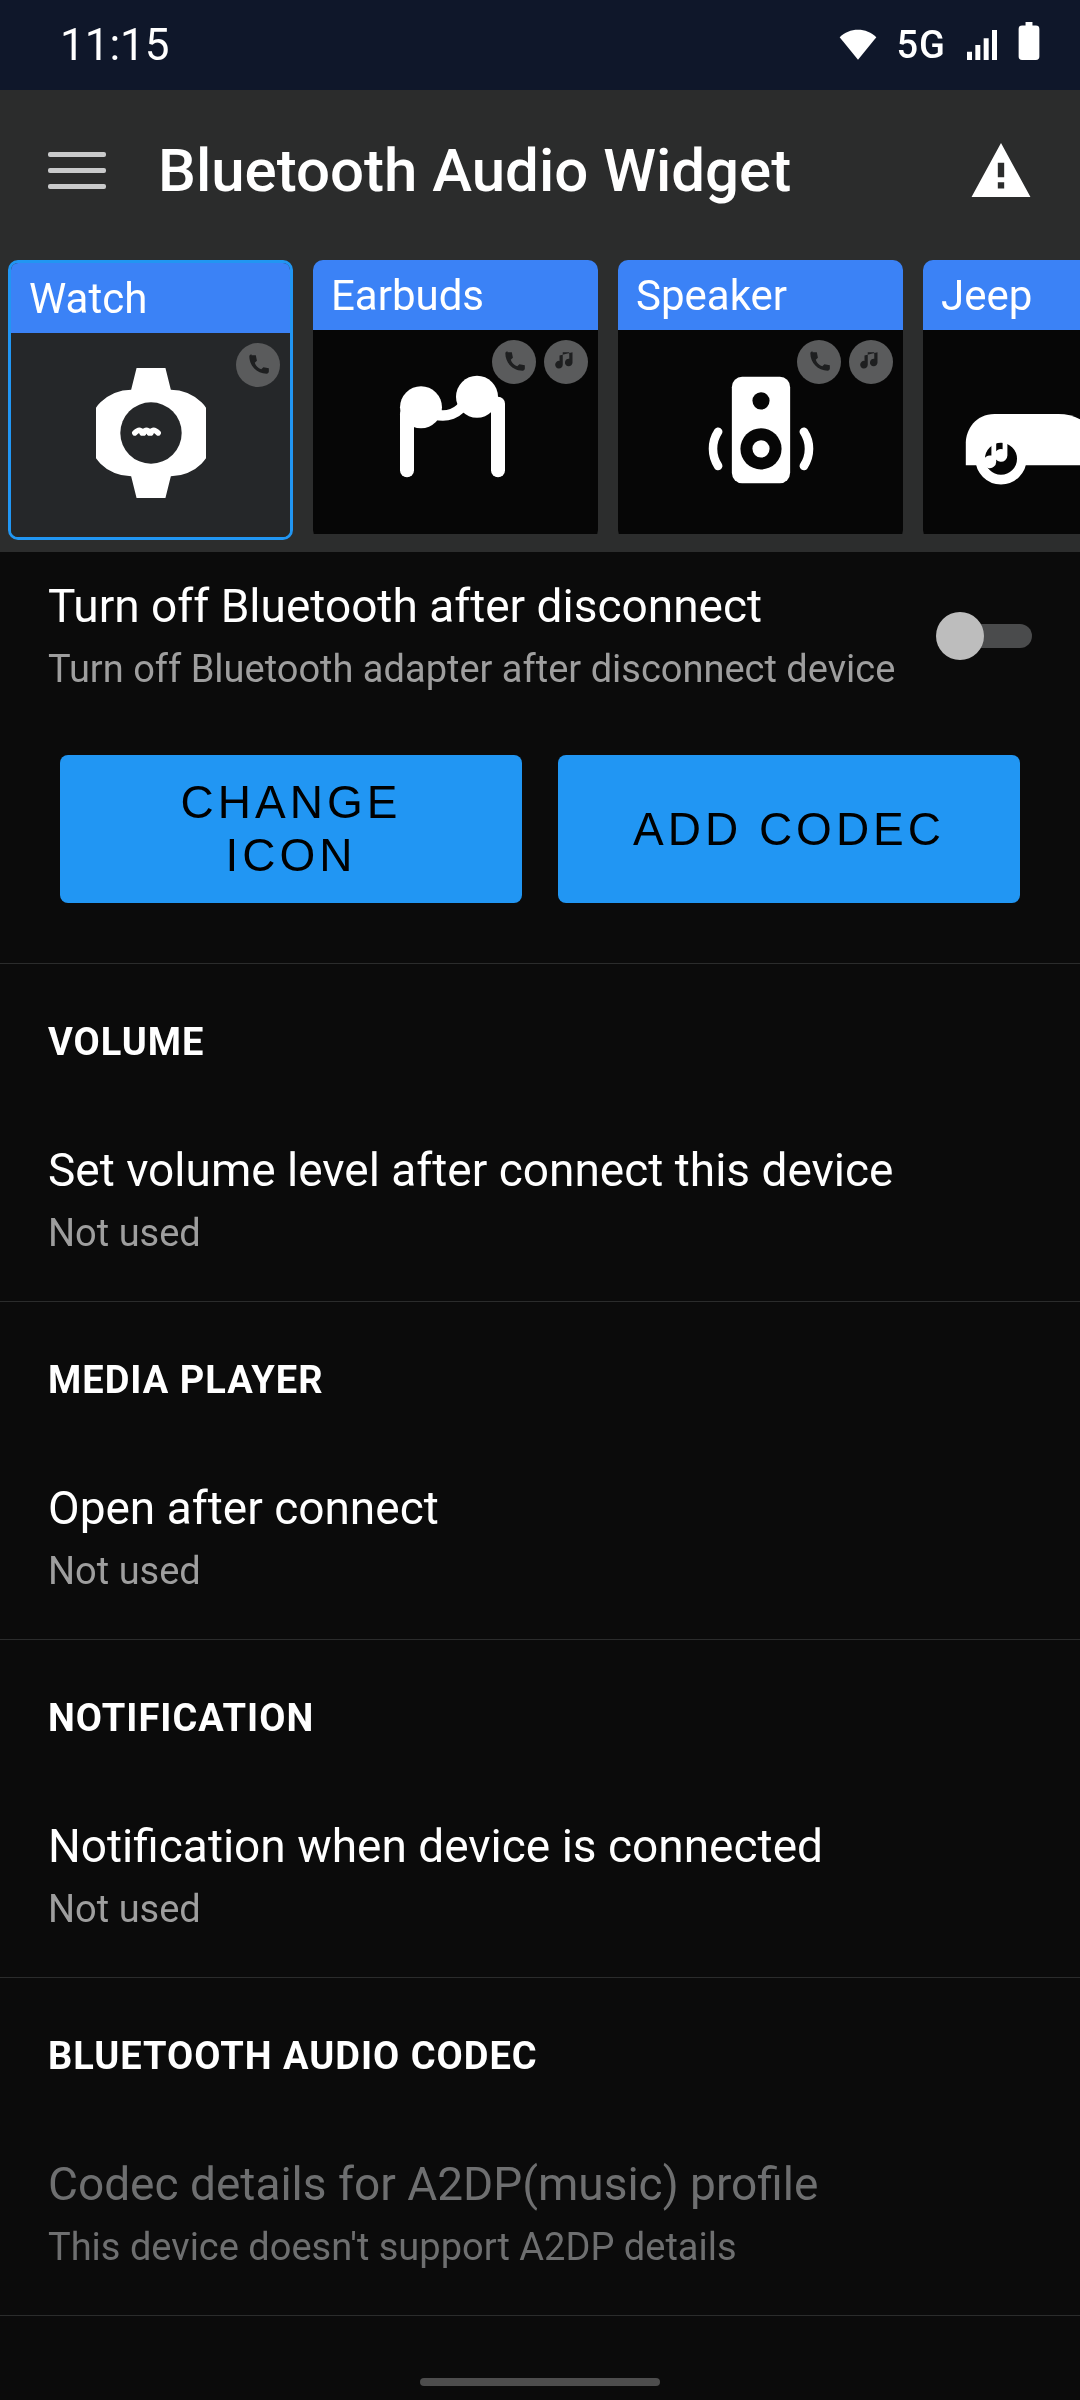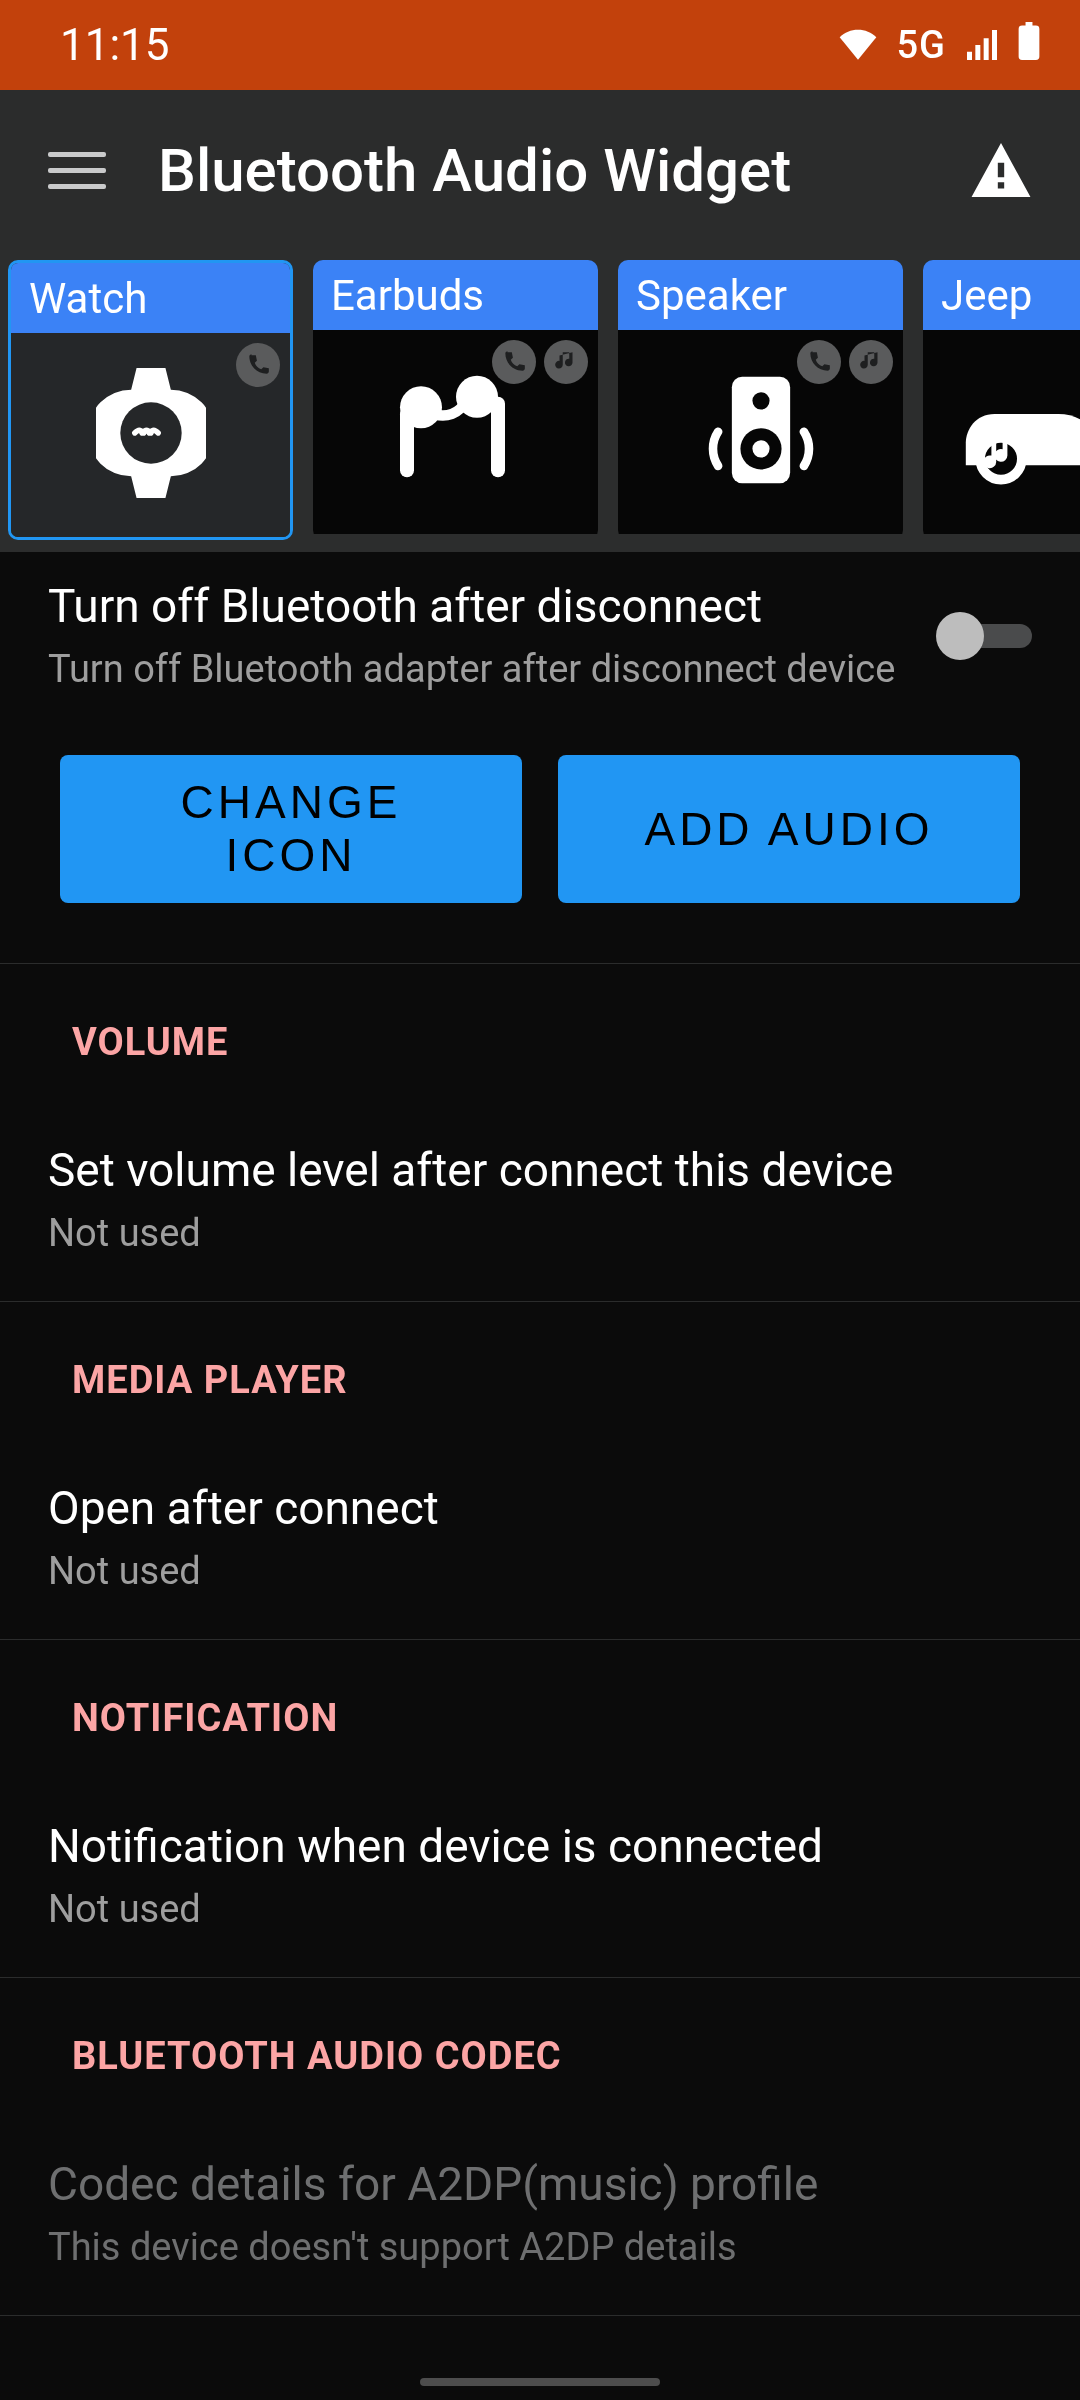--- a/index.html
+++ b/index.html
@@ -7,21 +7,21 @@
   body {
     font-family: Roboto, "Helvetica Neue", Arial, sans-serif;
     background: #0b0b0b;
     color: #ffffff;
     -webkit-font-smoothing: antialiased;
   }
 
   
   .status-bar {
     height: 90px;
-    background: #c2410c;
+    background: #0f172a;
     display: flex;
     align-items: center;
     justify-content: space-between;
     padding: 0 40px 0 60px;
     font-size: 44px;
     color: #ffffff;
   }
   .status-right { display: flex; align-items: center; gap: 19px; }
   .status-right .net-label { font-size: 38px; font-weight: 500; letter-spacing: 1px; }
 
@@ -138,22 +138,21 @@
     line-height: 1.15;
     cursor: pointer;
   }
 
   
   .section-hdr {
     padding: 56px 48px 18px 48px;
     font-size: 38px;
     font-weight: 700;
     letter-spacing: 1px;
-    color: #fca5a5;
-    margin-left: 24px;
+    color: #ffffff;
   }
   .divider { height: 1px; background: #2b2c2c; }
   .list-item { padding: 60px 48px 44px 48px; }
 
   
   .nav-handle {
     position: absolute;
     bottom: 14px; left: 50%; transform: translateX(-50%);
     width: 240px; height: 8px;
     background: #9e9e9e; border-radius: 10px;
@@ -303,21 +302,21 @@
       <div class="track"></div>
         <div class="knob"></div>
     </div>
   </div>
 
   <div class="btn-row">
     <button class="big-btn">
       <span style="max-width:230px; display:inline-block;">CHANGE ICON</span>
     </button>
     <button class="big-btn">
-      <span>ADD AUDIO</span>
+      <span>ADD CODEC</span>
     </button>
   </div>
 
   <div class="divider"></div>
 
   <div class="section-hdr">VOLUME</div>
   <div class="list-item">
     <div class="setting-title">Set volume level after connect this device</div>
     <div class="setting-sub">Not used</div>
   </div>

